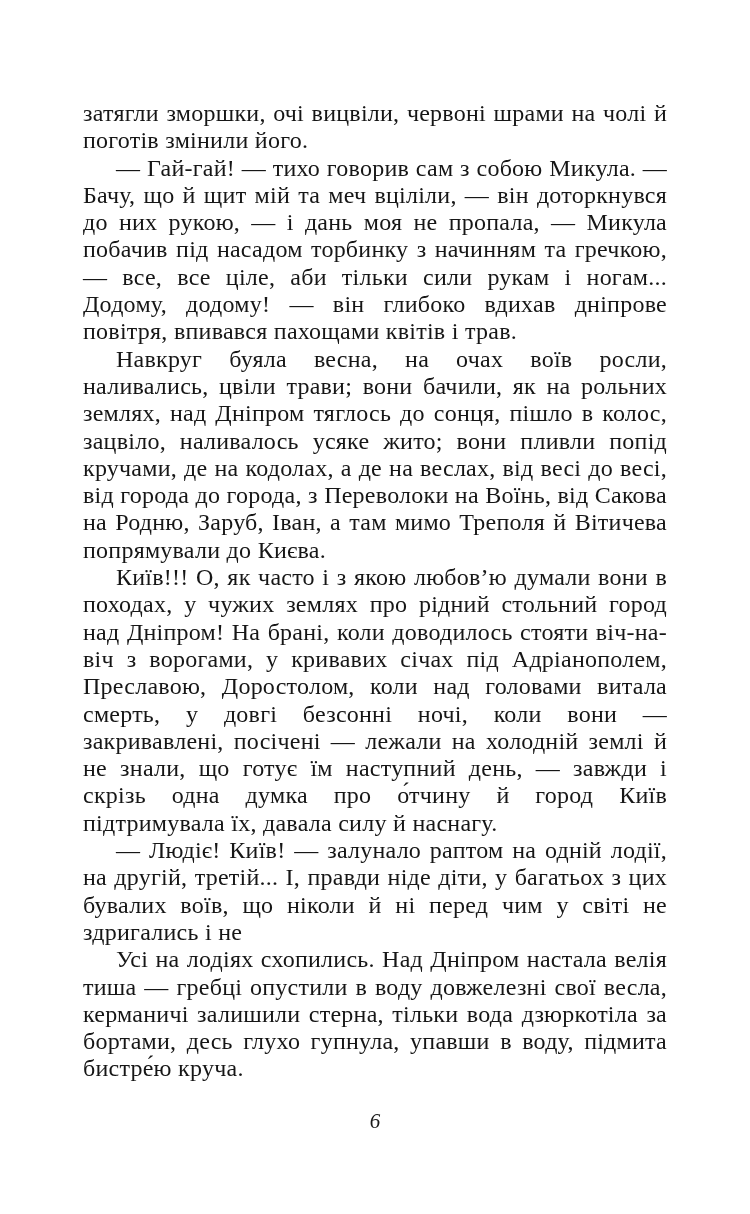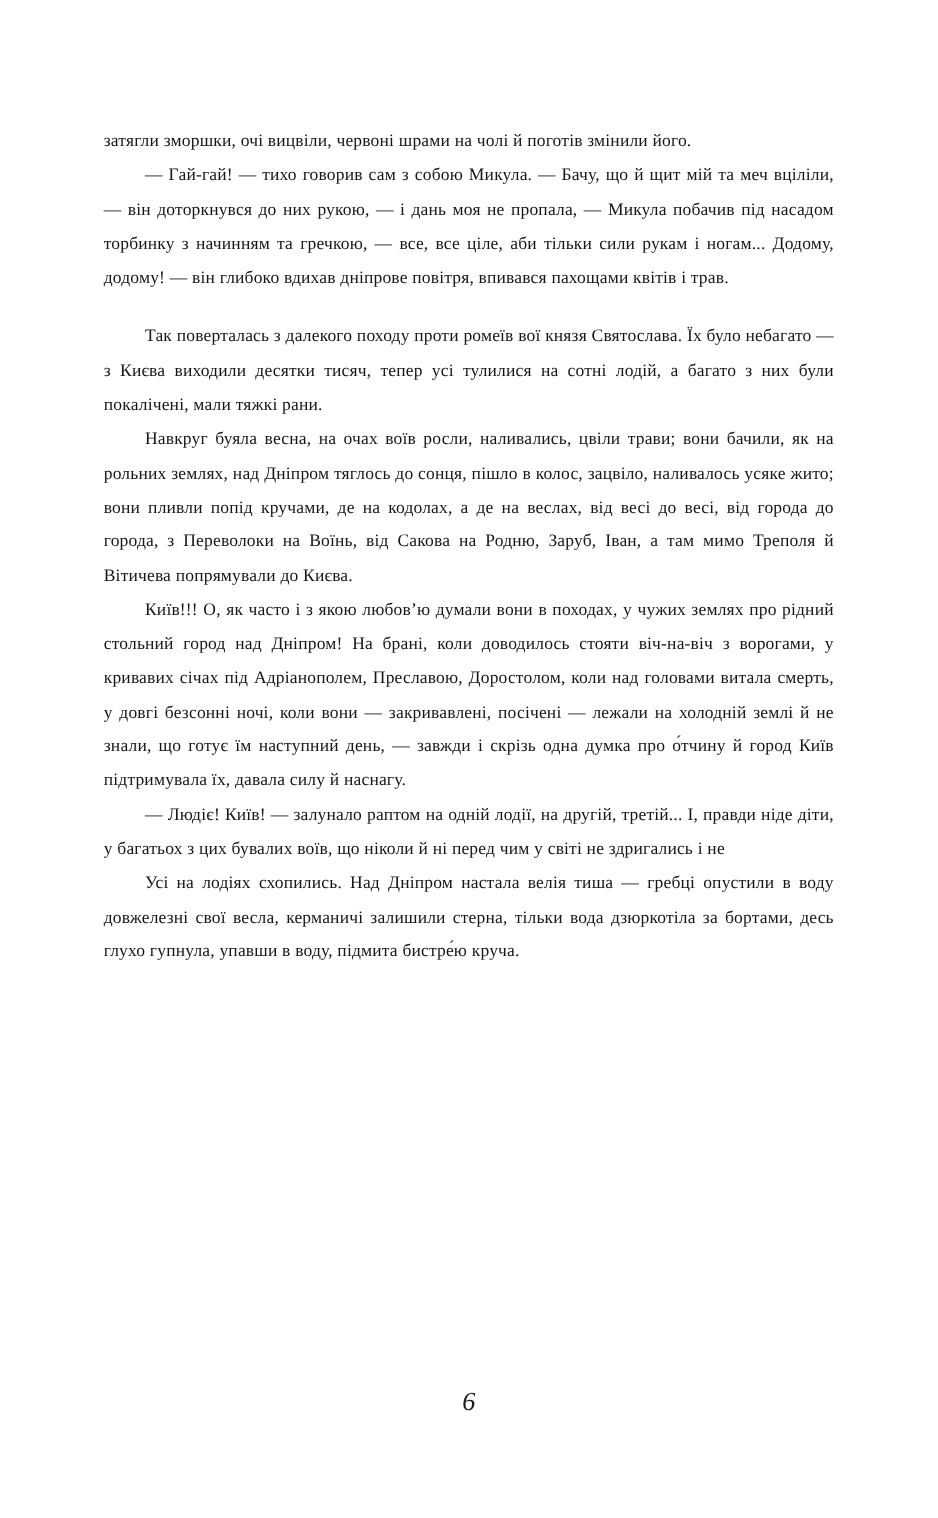--- a/index.html
+++ b/index.html
@@ -32,21 +32,21 @@
     position: absolute;
     left: 83px;
     top: 100px;
     width: 584px;
   }
 
   .para {
     margin: 0;
     text-align: justify;
     text-justify: inter-word;
-    font-size: 14px;
+    font-size: 24px;
     line-height: 27.3px;
     letter-spacing: 0.01em;
     word-spacing: 0.005em;
     hyphens: none;
   }
 
   
   .para.cont {
     text-indent: 0;
   }
@@ -77,21 +77,20 @@
 <body>
 
 <div class="page">
 
   <div class="text-block">
 
     <p class="para cont">затягли зморшки, очі вицвіли, червоні шрами на чолі й поготів змінили його.</p>
 
     <p class="para indent">— Гай-гай! — тихо говорив сам з собою Микула. — Бачу, що й щит мій та меч вціліли, — він доторкнувся до них рукою, — і дань моя не пропала, — Микула побачив під насадом торбинку з начинням та гречкою, — все, все ціле, аби тільки сили рукам і ногам... Додому, додому! — він глибоко вдихав дніпрове повітря, впивався пахощами квітів і трав.</p>
 
-    <p class="para indent block-gap">Так поверталась з далекого походу проти ромеїв вої князя Святослава. Їх було небагато — з Києва виходили десятки тисяч, тепер усі тулилися на сотні лодій, а багато з них були покалічені, мали тяжкі рани.</p>
 
     <p class="para indent">Навкруг буяла весна, на очах воїв росли, наливались, цвіли трави; вони бачили, як на рольних землях, над Дніпром тяглось до сонця, пішло в колос, зацвіло, наливалось усяке жито; вони пливли попід кручами, де на кодолах, а де на веслах, від весі до весі, від города до города, з Переволоки на Воїнь, від Сакова на Родню, Заруб, Іван, а там мимо Треполя й Вітичева попрямували до Києва.</p>
 
     <p class="para indent">Київ!!! О, як часто і з якою любов’ю думали вони в походах, у чужих землях про рідний стольний город над Дніпром! На брані, коли доводилось стояти віч-на-віч з ворогами, у кривавих січах під Адріанополем, Преславою, Доростолом, коли над головами витала смерть, у довгі безсонні ночі, коли вони — закривавлені, посічені — лежали на холодній землі й не знали, що готує їм наступний день, — завжди і скрізь одна думка про о́тчину й город Київ підтримувала їх, давала силу й наснагу.</p>
 
 
     <p class="para indent">— Людіє! Київ! — залунало раптом на одній лодії, на другій, третій... І, правди ніде діти, у багатьох з цих бувалих воїв, що ніколи й ні перед чим у світі не здригались і не</p>
 
     <p class="para indent">Усі на лодіях схопились. Над Дніпром настала велія тиша — гребці опустили в воду довжелезні свої весла, керманичі залишили стерна, тільки вода дзюркотіла за бортами, десь глухо гупнула, упавши в воду, підмита бистре́ю круча.</p>
 

